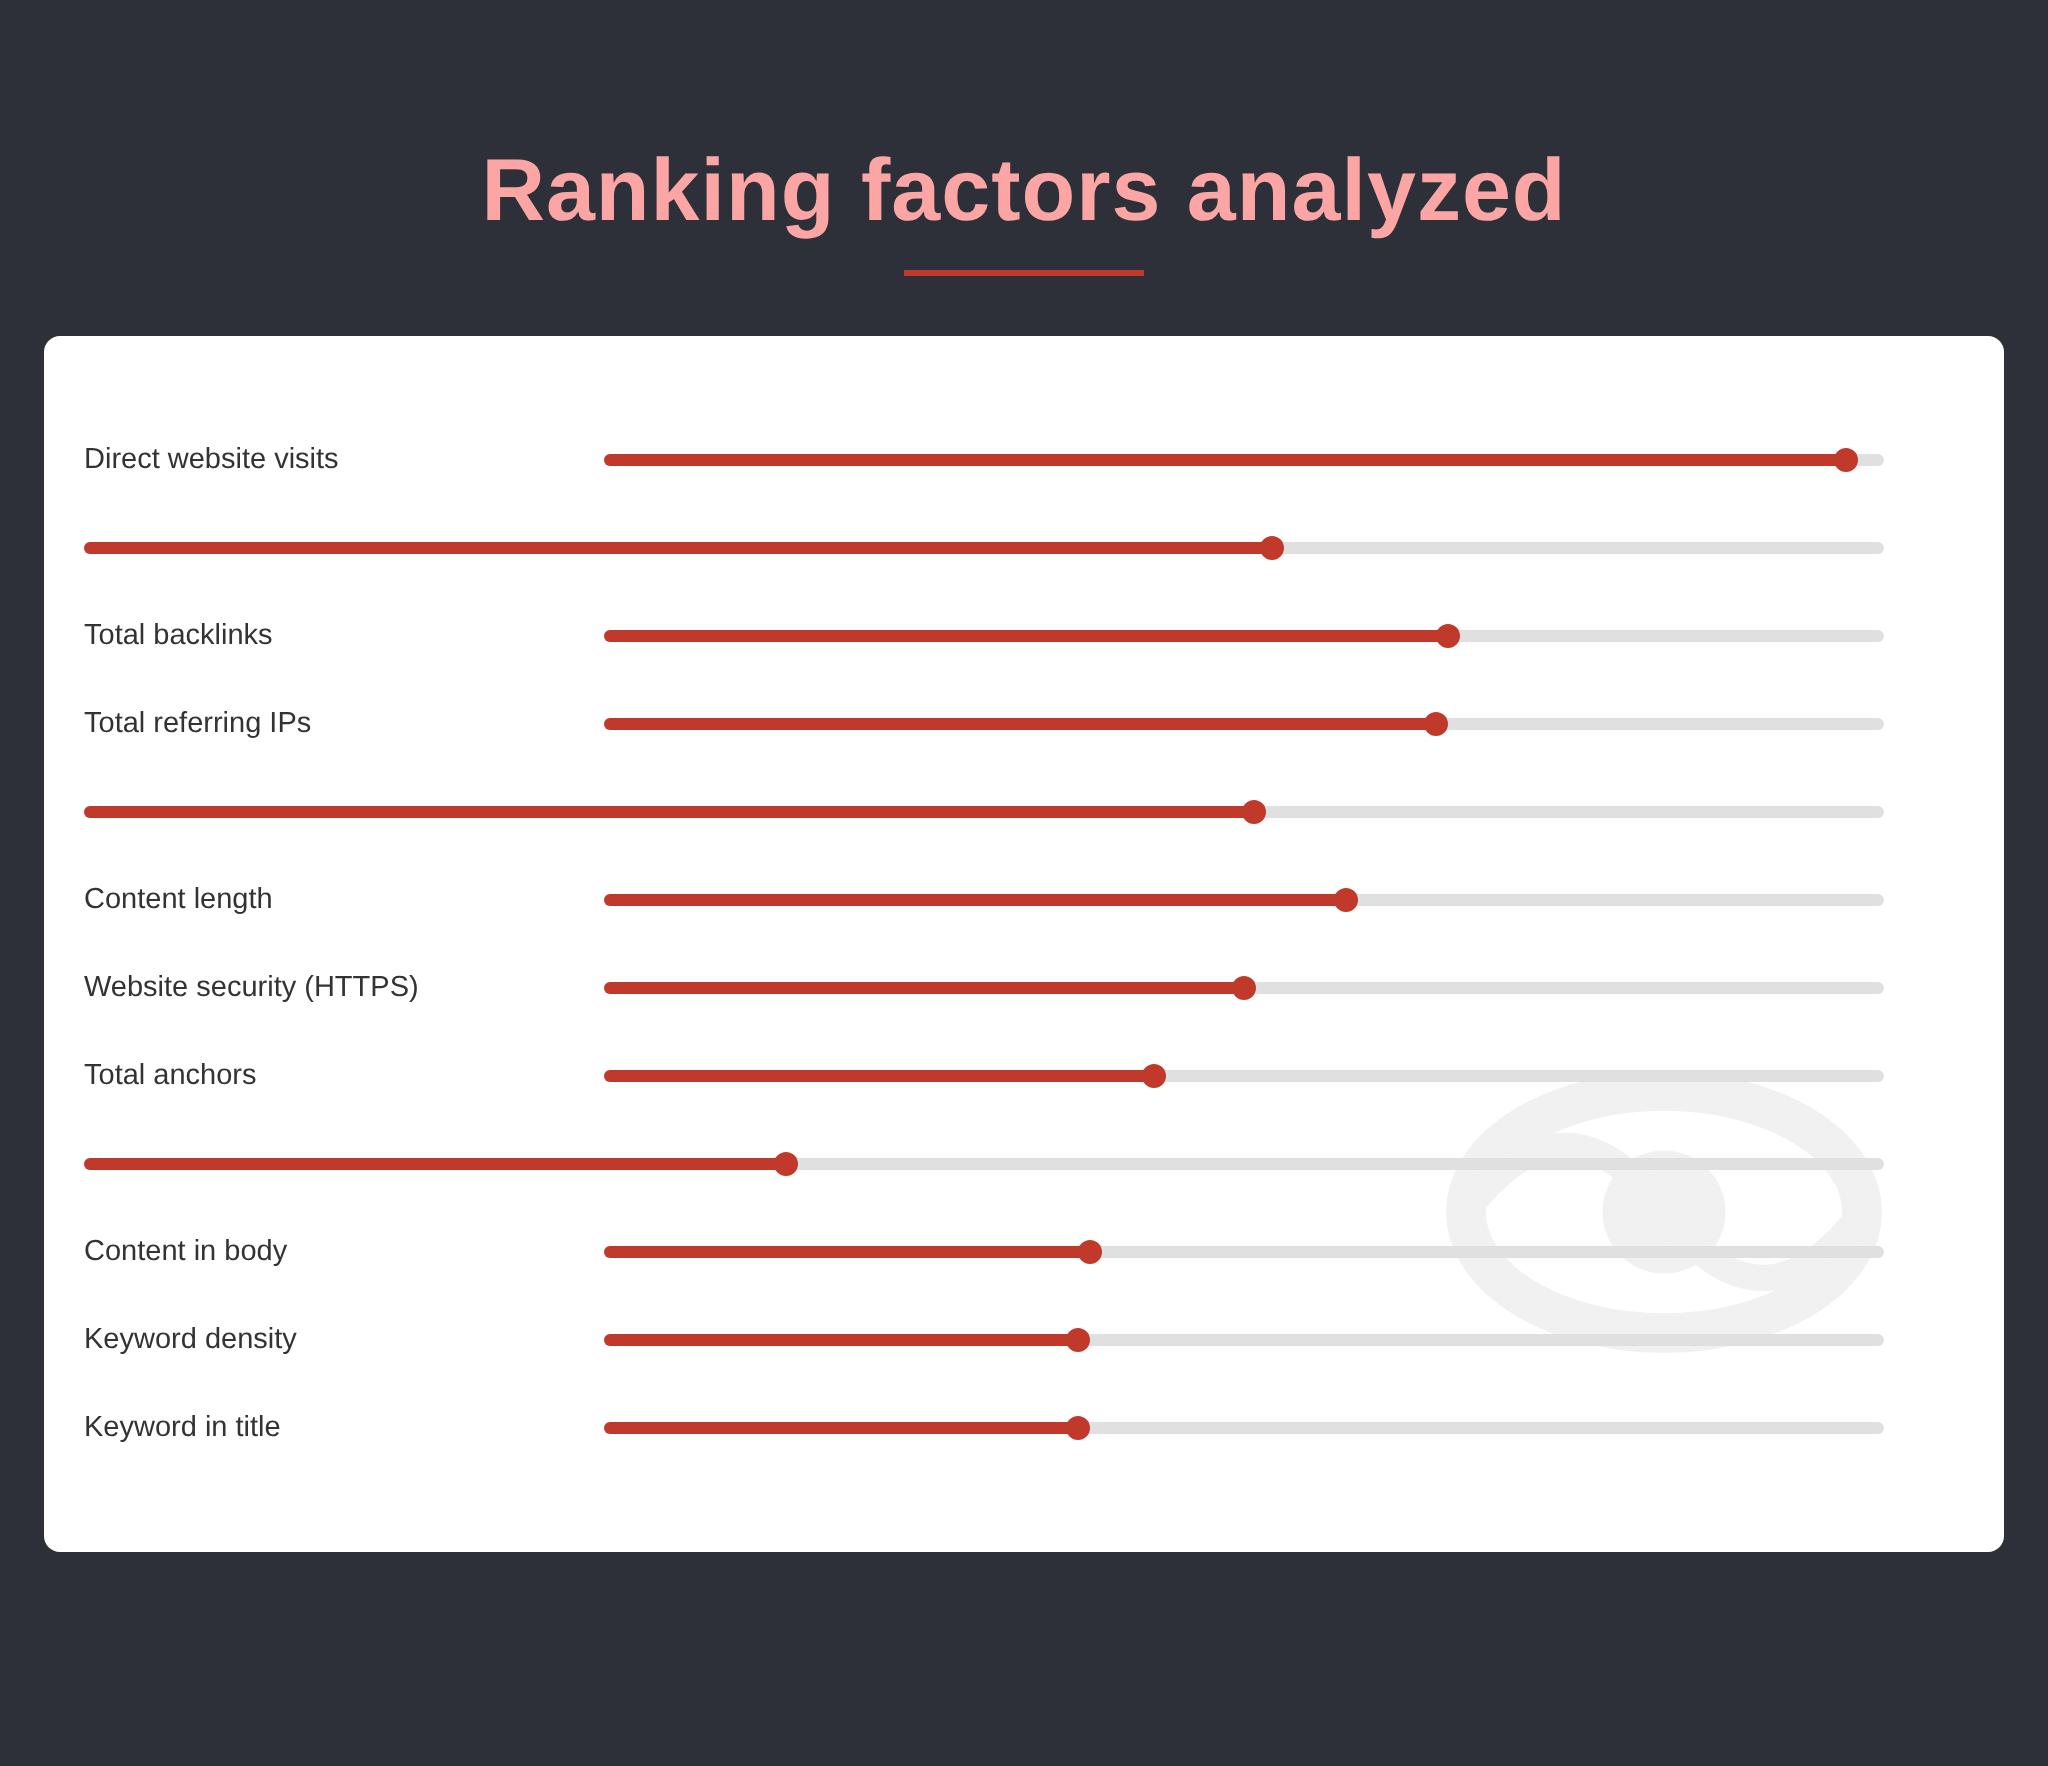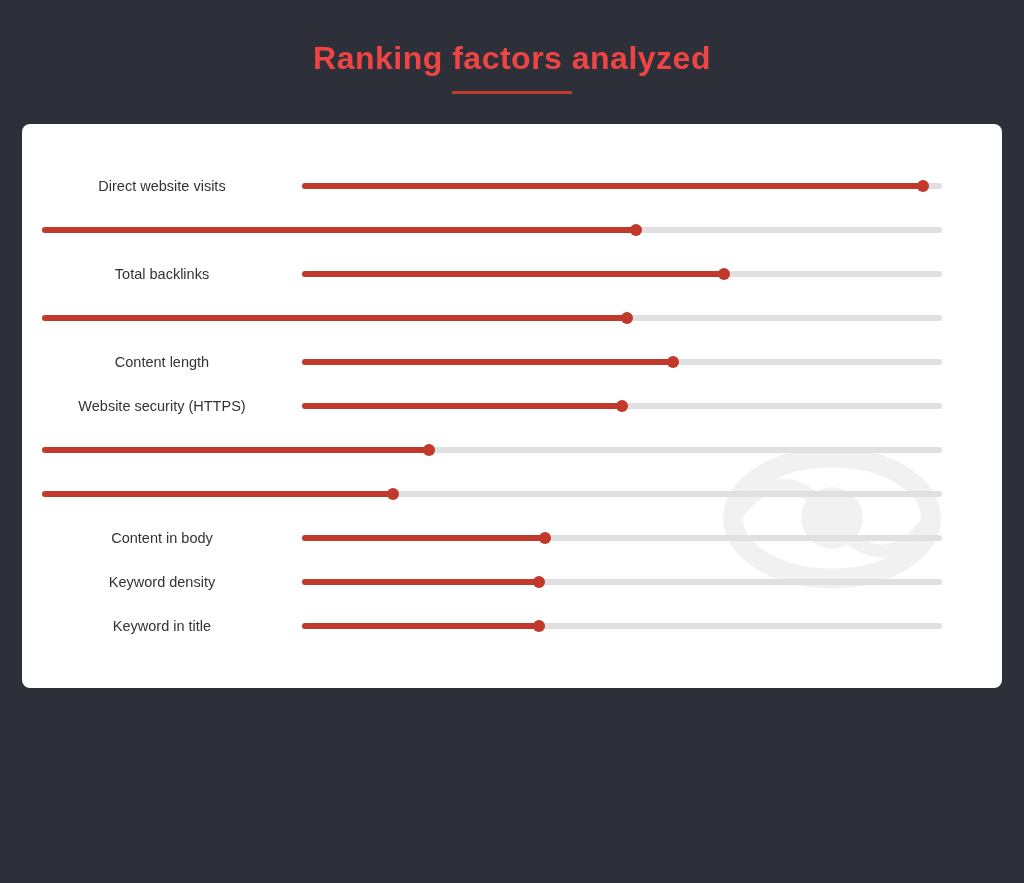--- a/index.html
+++ b/index.html
@@ -13,25 +13,26 @@
       align-items: center;
     }
 
     .header-section {
       width: 100%;
       padding: 40px 20px 30px;
       text-align: center;
     }
 
     .main-title {
-      color: #ef4444;
-      font-size: 32px;
+      color: #fca5a5;
+      font-size: 44px;
       font-weight: 700;
       letter-spacing: 0.5px;
       margin-bottom: 14px;
+      margin-top: 31px;
     }
 
     .title-underline {
       width: 120px;
       height: 3px;
       background-color: #c0392b;
       margin: 0 auto;
     }
 
     .chart-container {
@@ -61,21 +62,21 @@
 
     .chart-row {
       display: flex;
       align-items: center;
       height: 44px;
     }
 
     .row-label {
       width: 260px;
       min-width: 260px;
-      text-align: center;
+      text-align: left;
       padding-right: 20px;
       font-size: 14.5px;
       color: #333;
       font-weight: 400;
     }
 
     .bar-track {
       flex: 1;
       position: relative;
       height: 6px;
@@ -134,40 +135,48 @@
         </div>
       </div>
       <div class="chart-row">
         <div class="row-label">Total backlinks</div>
         <div class="bar-track">
           <div class="bar-fill" style="width: 66%;"></div>
           <div class="bar-dot" style="left: 66%;"></div>
         </div>
       </div>
       <div class="chart-row">
+        <div class="row-label">Total referring IPs</div>
         <div class="bar-track">
           <div class="bar-fill" style="width: 65%;"></div>
           <div class="bar-dot" style="left: 65%;"></div>
         </div>
       </div>
       <div class="chart-row">
+        <div class="bar-track">
+          <div class="bar-fill" style="width: 65%;"></div>
+          <div class="bar-dot" style="left: 65%;"></div>
+        </div>
+      </div>
+      <div class="chart-row">
         <div class="row-label">Content length</div>
         <div class="bar-track">
           <div class="bar-fill" style="width: 58%;"></div>
           <div class="bar-dot" style="left: 58%;"></div>
         </div>
       </div>
       <div class="chart-row">
         <div class="row-label">Website security (HTTPS)</div>
         <div class="bar-track">
           <div class="bar-fill" style="width: 50%;"></div>
           <div class="bar-dot" style="left: 50%;"></div>
         </div>
       </div>
       <div class="chart-row">
+        <div class="row-label">Total anchors</div>
         <div class="bar-track">
           <div class="bar-fill" style="width: 43%;"></div>
           <div class="bar-dot" style="left: 43%;"></div>
         </div>
       </div>
       <div class="chart-row">
         <div class="bar-track">
           <div class="bar-fill" style="width: 39%;"></div>
           <div class="bar-dot" style="left: 39%;"></div>
         </div>

